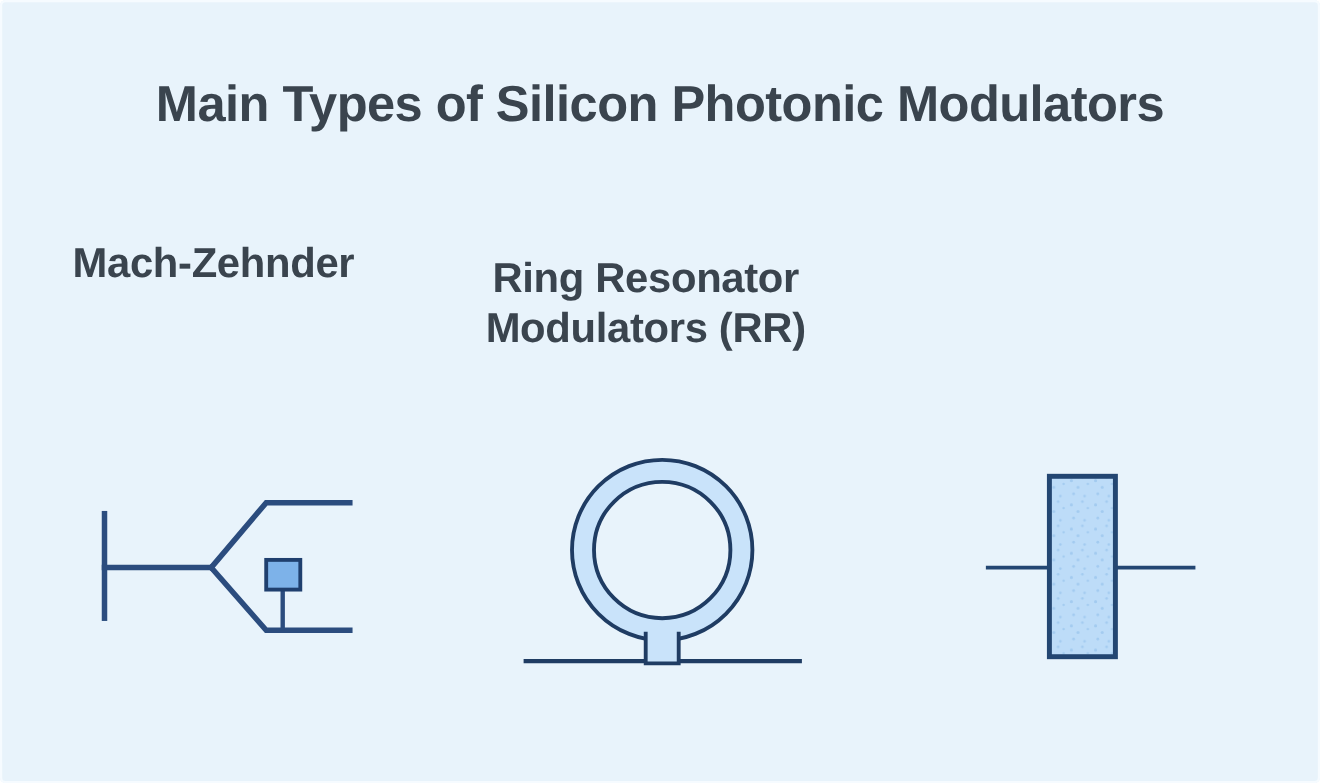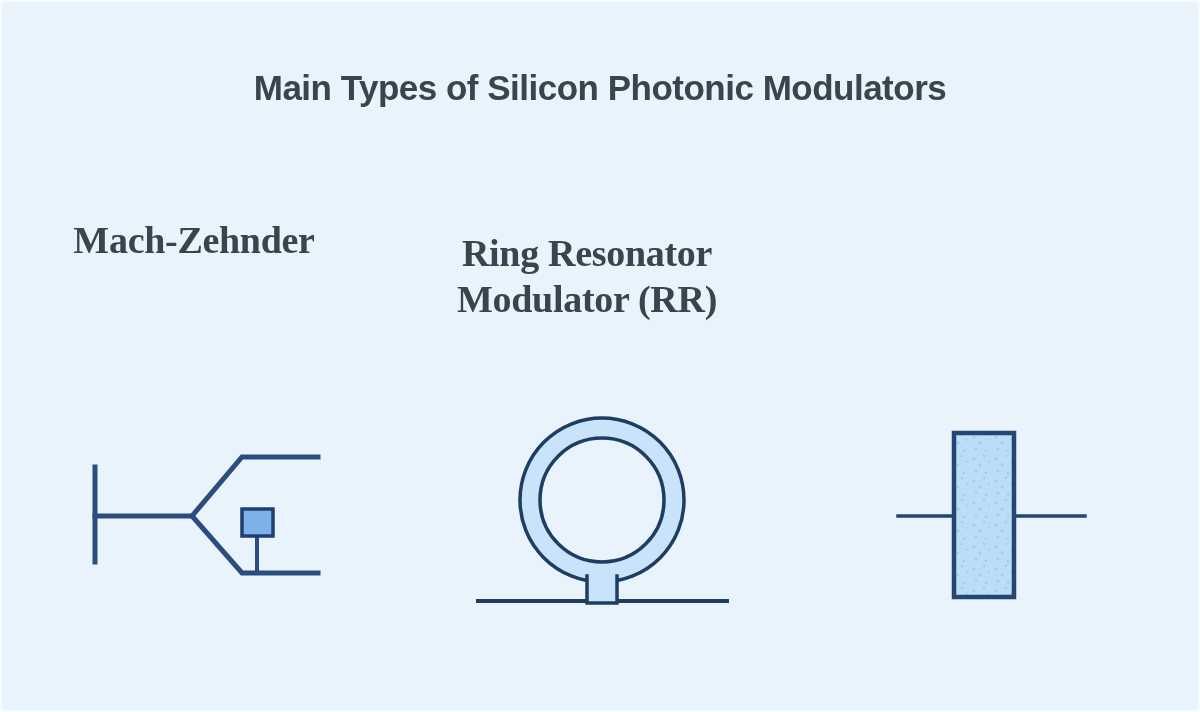--- a/index.html
+++ b/index.html
@@ -17,37 +17,36 @@
     box-shadow: inset 0 0 0 2px #f6fbff;
     overflow: hidden;
   }
   .page-title {
     position: absolute;
     top: 68px;
     left: 0;
     width: 100%;
     margin: 0;
     text-align: center;
-    font-size: 35px;
+    font-size: 46px;
     font-weight: 700;
     letter-spacing: -0.5px;
     color: var(--text, #3a444e);
     line-height: 1.15;
   }
   .col-header {
     position: absolute;
     top: 217px;
     width: 340px;
     text-align: center;
     font-size: 38px;
     font-weight: 700;
     line-height: 46px;
     color: var(--text, #3a444e);
     letter-spacing: -0.3px;
-    font-family: Liberation Serif, serif;
   }
   .col-header.c1 { left: 24px; }
   .col-header.c2 { left: 417px; margin-top: 13px; }
   .col-header.c3 { left: 816px; }
 
   .diagram { position: absolute; }
   .diagram.d1 { left: 60px;  top: 420px; }
   .diagram.d2 { left: 440px; top: 400px; }
   .diagram.d3 { left: 860px; top: 410px; }
 
@@ -77,21 +76,21 @@
 <div class="canvas">
 
   <h1 class="page-title">Main Types of Silicon Photonic Modulators</h1>
 
   <div class="col-header c1">
     <div>Mach-Zehnder</div>
   </div>
 
   <div class="col-header c2">
     <div>Ring Resonator</div>
-    <div>Modulator (RR)</div>
+    <div>Modulators (RR)</div>
   </div>
 
   <div class="col-header c3">
   </div>
 
   <svg class="diagram d1" width="340" height="200" viewBox="0 0 340 200">
     <path class="mzm-line" d="M35 47 V142"></path>
     <path class="mzm-line" d="M35 96 H132"></path>
     <path class="mzm-line" d="M132 96 L182 37 H258"></path>
     <path class="mzm-line" d="M132 96 L182 153 H258"></path>

